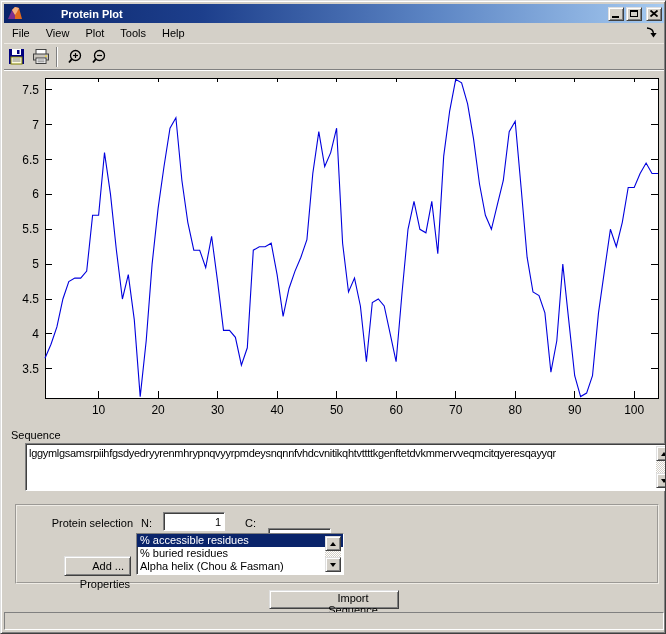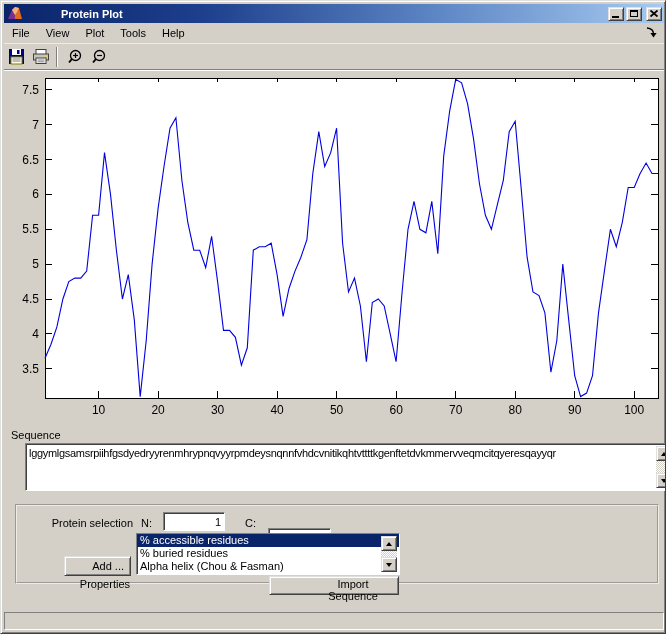--- a/index.html
+++ b/index.html
@@ -49,33 +49,33 @@
     display:flex;align-items:center;justify-content:center;}
   .sbtn.up{top:0;} .sbtn.down{bottom:0;}
   .arr{width:0;height:0;border-left:3px solid transparent;border-right:3px solid transparent;}
   .arr.up{border-bottom:4px solid #000;} .arr.down{border-top:4px solid #000;}
   .panel{position:absolute;left:14px;top:503px;width:644px;height:80px;
     border:2px groove #efece6;}
   .plabel{position:absolute;font-size:11px;color:#000;}
   .field{position:absolute;height:19px;background:#fff;font-size:11px;text-align:right;
     padding:0 3px;border:1px solid;border-color:#808080 #fff #fff #808080;
     box-shadow:inset 1px 1px 0 #404040;font-family:"Liberation Sans",sans-serif;}
-  .listbox{position:absolute;left:119px;top:27px;width:264px;height:42px;background:#fff;
+  .listbox{position:absolute;left:119px;top:27px;width:208px;height:42px;background:#fff;
     border:1px solid;border-color:#808080 #fff #fff #808080;
     box-shadow:inset 1px 1px 0 #404040;overflow:hidden;}
   .lrow{height:13px;line-height:13px;font-size:11px;padding-left:3px;white-space:nowrap;}
   .lrow.selected{background:#0a246a;color:#fff;}
   .lb-scroll{position:absolute;top:2px;right:2px;bottom:2px;width:16px;
     background-image:conic-gradient(#fff 25%,#d4d0c8 0 50%,#fff 0 75%,#d4d0c8 0);
     background-size:2px 2px;}
   .button3d{background:#d4d0c8;border:1px solid;border-color:#dfdfdf #404040 #404040 #dfdfdf;
     box-shadow:inset 1px 1px 0 #fff, inset -1px -1px 0 #808080;
     font-size:11px;font-family:"Liberation Sans",sans-serif;color:#000;}
   .addbtn{position:absolute;left:47px;top:50px;width:67px;height:20px;text-align:right;}
-  .importbtn{position:absolute;left:268px;top:575px;width:130px;height:19px;padding-left:44px;}
+  .importbtn{position:absolute;left:268px;top:589px;width:130px;height:19px;padding-left:44px;}
   .statusbar{position:absolute;left:3px;top:611px;width:660px;height:18px;background:#d4d0c8;
     border:1px solid;border-color:#808080 #fff #fff #808080;font-size:11px;padding:2px 4px;}
 </style>
 </head>
 <body>
 
 <div class="window">
 
   <div class="titlebar">
     <svg class="mlicon" viewBox="0 0 16 15">

